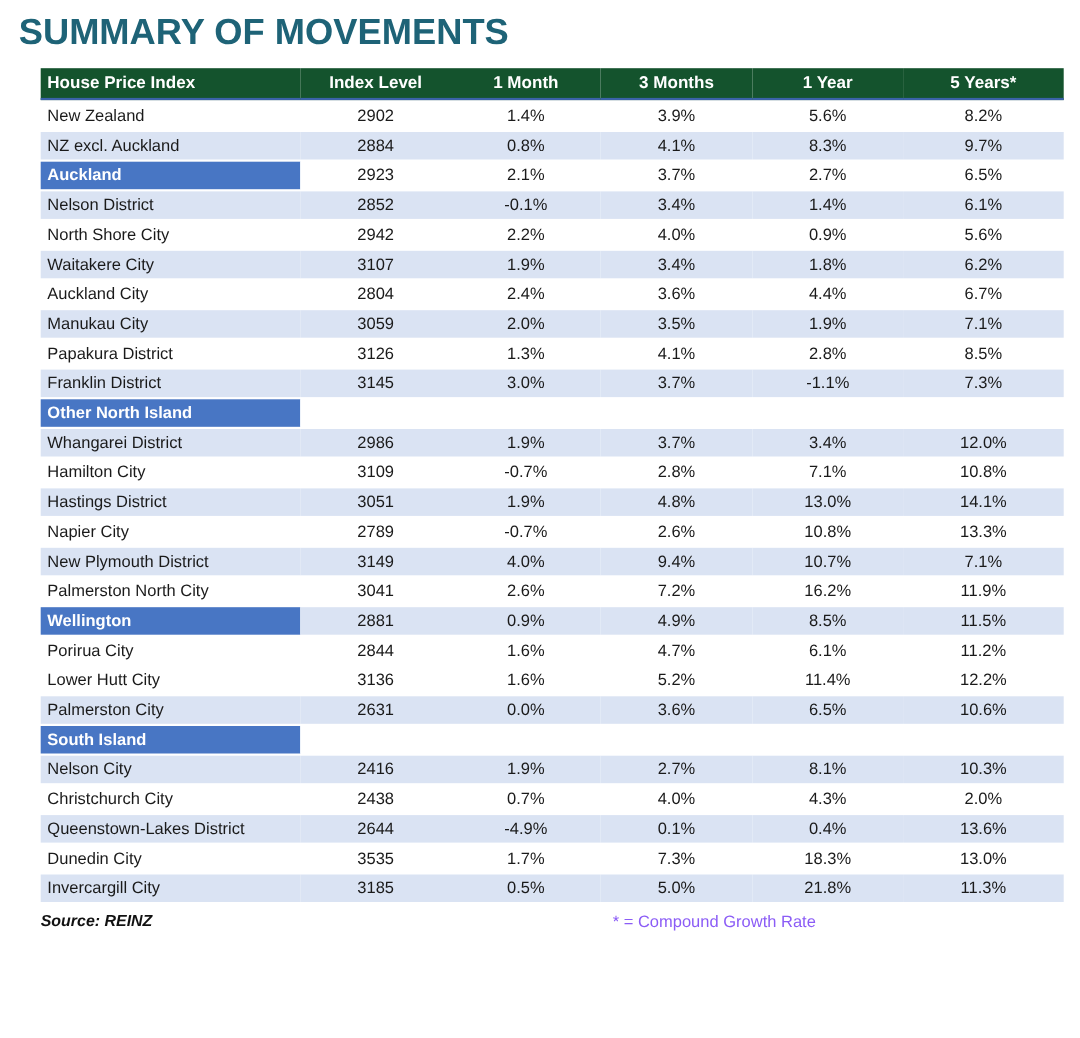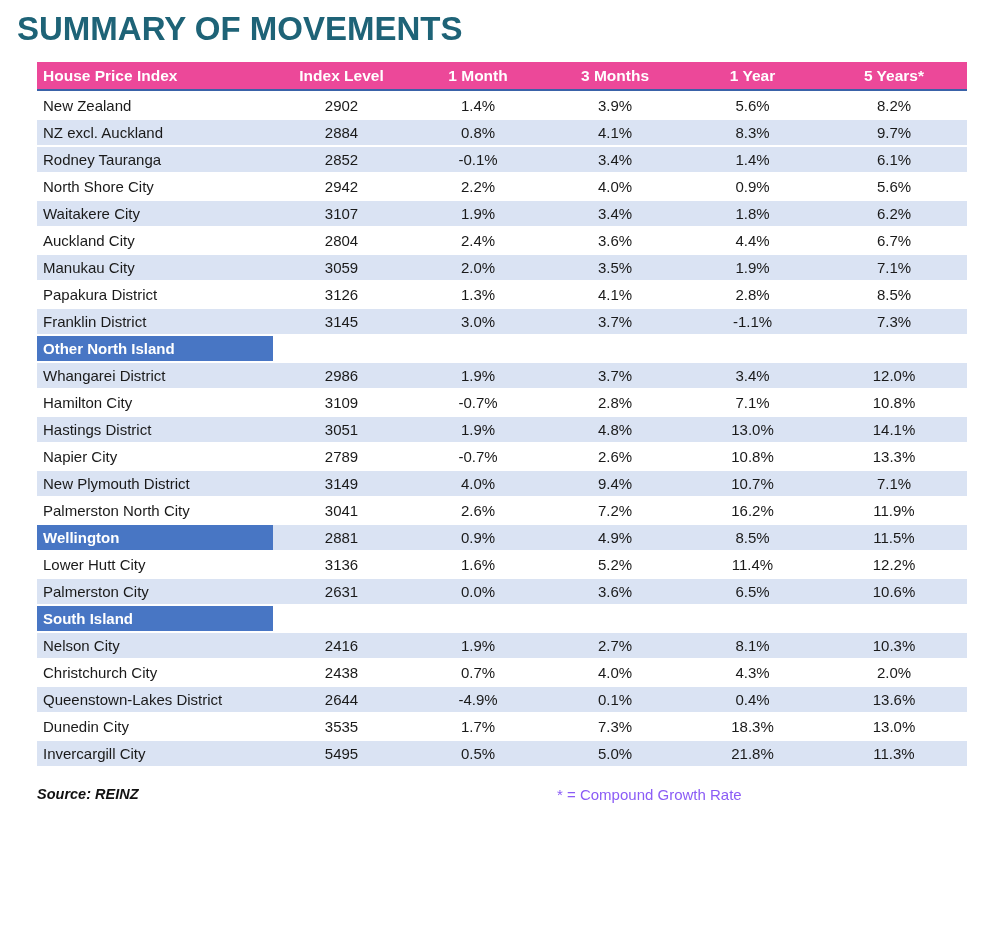--- a/index.html
+++ b/index.html
@@ -34,21 +34,21 @@
     border-spacing: 0 2px;
   }
   col.c-name  { width: 236px; }
   col.c-index { width: 137px; }
   col.c-m1    { width: 136px; }
   col.c-m3    { width: 138px; }
   col.c-y1    { width: 137px; }
   col.c-y5    { width: 146px; }
 
   th {
-    background: #ec4899;
+    background: #14532d;
     color: #ffffff;
     font-weight: bold;
     font-size: 15.5px;
     height: 29px;
     text-align: center;
     vertical-align: middle;
     border-bottom: 2px solid #3A62A8;
     padding: 0 4px;
   }
   th.col-name { text-align: left; padding-left: 6px; }
@@ -66,21 +66,21 @@
   td.section-cell {
     background: #4876C4 !important;
     color: #ffffff;
     font-weight: bold;
   }
 
   .table-footer {
     position: relative;
     width: 930px;
     height: 30px;
-    margin-top: 13px;
+    margin-top: 3px;
     font-size: 15px;
   }
   .source-note {
     position: absolute;
     left: 0; top: 5px;
     font-weight: bold;
     font-style: italic;
     font-size: 14.5px;
     color: #111111;
   }
@@ -128,22 +128,30 @@
             <td>8.2%</td>
           </tr>
           <tr class="banded">
             <td class="cell-name">NZ excl. Auckland</td>
             <td>2884</td>
             <td>0.8%</td>
             <td>4.1%</td>
             <td>8.3%</td>
             <td>9.7%</td>
           </tr>
-          <tr class="banded">
-            <td class="cell-name">Rodney Tauranga</td>
+          <tr>
+            <td class="cell-name section-cell">Auckland</td>
+            <td>2923</td>
+            <td>2.1%</td>
+            <td>3.7%</td>
+            <td>2.7%</td>
+            <td>6.5%</td>
+          </tr>
+          <tr class="banded">
+            <td class="cell-name">Nelson District</td>
             <td>2852</td>
             <td>-0.1%</td>
             <td>3.4%</td>
             <td>1.4%</td>
             <td>6.1%</td>
           </tr>
           <tr>
             <td class="cell-name">North Shore City</td>
             <td>2942</td>
             <td>2.2%</td>
@@ -249,20 +257,28 @@
           </tr>
           <tr class="banded">
             <td class="cell-name section-cell">Wellington</td>
             <td>2881</td>
             <td>0.9%</td>
             <td>4.9%</td>
             <td>8.5%</td>
             <td>11.5%</td>
           </tr>
           <tr>
+            <td class="cell-name">Porirua City</td>
+            <td>2844</td>
+            <td>1.6%</td>
+            <td>4.7%</td>
+            <td>6.1%</td>
+            <td>11.2%</td>
+          </tr>
+          <tr>
             <td class="cell-name">Lower Hutt City</td>
             <td>3136</td>
             <td>1.6%</td>
             <td>5.2%</td>
             <td>11.4%</td>
             <td>12.2%</td>
           </tr>
           <tr class="banded">
             <td class="cell-name">Palmerston City</td>
             <td>2631</td>
@@ -306,21 +322,21 @@
           <tr>
             <td class="cell-name">Dunedin City</td>
             <td>3535</td>
             <td>1.7%</td>
             <td>7.3%</td>
             <td>18.3%</td>
             <td>13.0%</td>
           </tr>
           <tr class="banded">
             <td class="cell-name">Invercargill City</td>
-            <td>5495</td>
+            <td>3185</td>
             <td>0.5%</td>
             <td>5.0%</td>
             <td>21.8%</td>
             <td>11.3%</td>
           </tr>
         </tbody>
     </table>
 
     <div class="table-footer">
       <span class="source-note">Source: REINZ</span>

